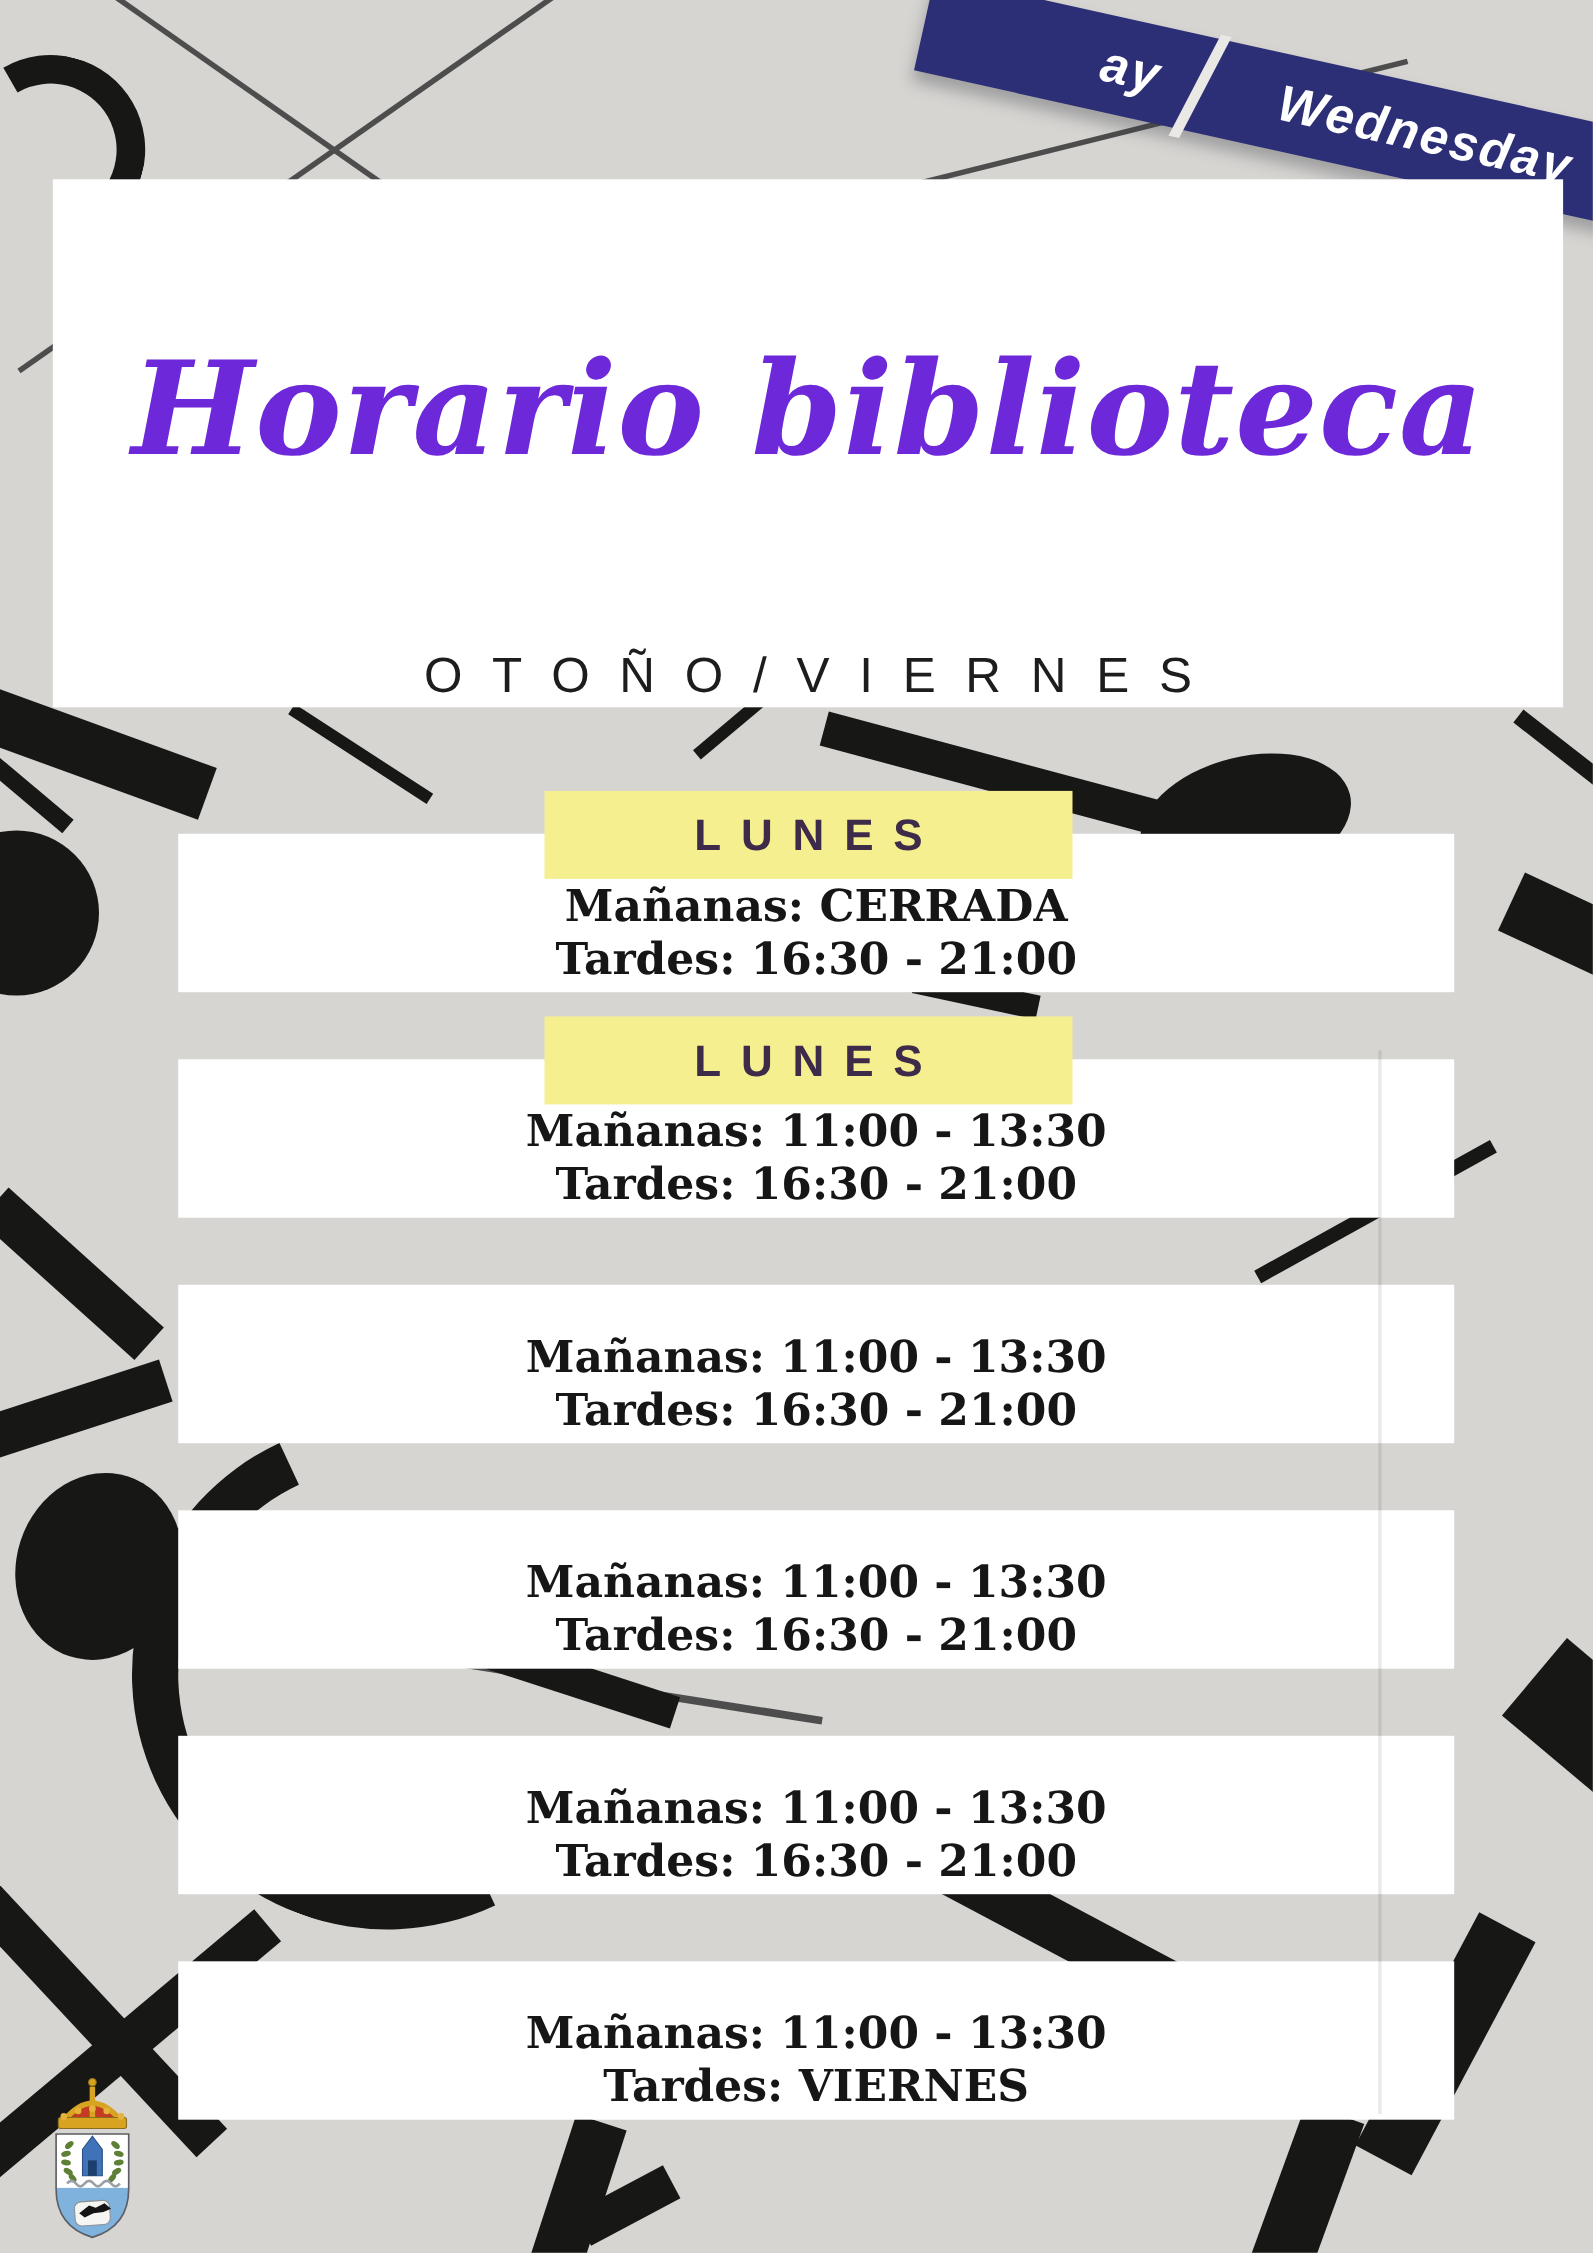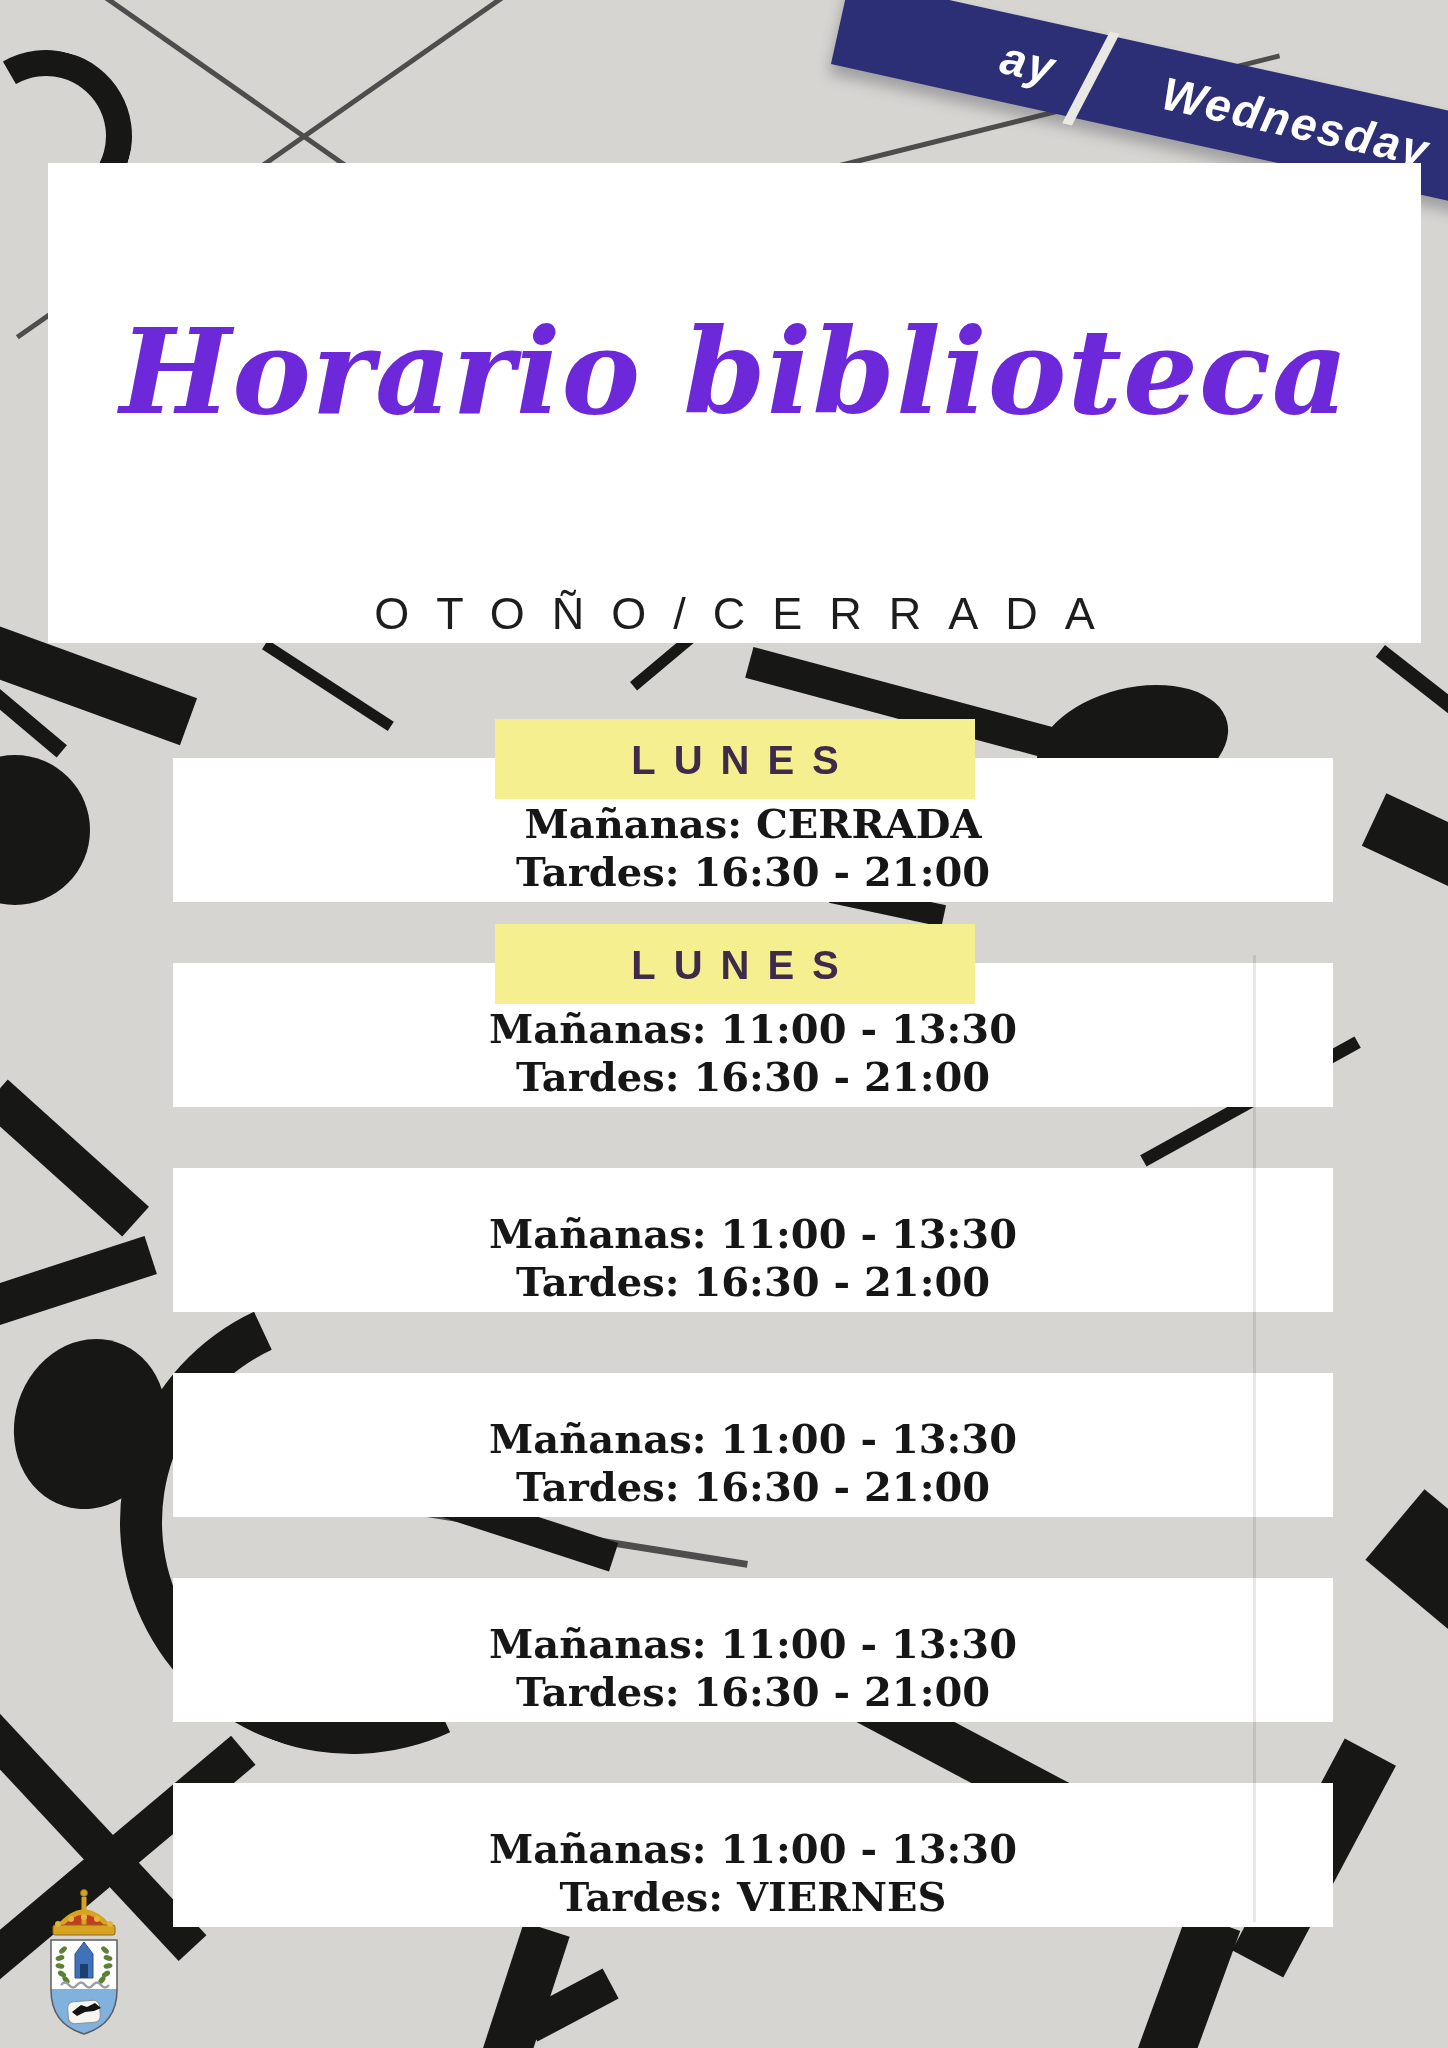--- a/index.html
+++ b/index.html
@@ -43,21 +43,21 @@
   }
   .subtitle{
     position:absolute;left:0;top:425px;width:100%;text-align:center;
     font-size:45px;letter-spacing:27px;text-indent:27px;color:#1d1d1d;
     font-weight:400;
   }
   
   .section{position:absolute;left:0;width:100%;height:205px;}
   .strip{
     position:absolute;left:162px;top:39px;width:1160px;height:144px;
-    background:#fff;z-index:2;margin-left:11px;
+    background:#fff;z-index:2;
   }
   .daybox{
     position:absolute;left:495px;top:0;width:480px;height:80px;
     background:#f5ef90;z-index:4;
   }
   .daylabel{
     width:100%;height:80px;line-height:82px;text-align:center;
     font-weight:bold;font-size:40px;letter-spacing:18px;text-indent:18px;
     color:#3e2b49;
   }
@@ -106,21 +106,21 @@
 <div class="banner" style="background:#2c2f76;">
   <span class="banner-text" style="left:165px;">ay</span>
   <span class="banner-gap"></span>
   <span class="banner-text" style="left:330px;">Wednesday</span>
 </div>
 
 <div class="faintline"></div>
 
 <div class="card">
   <div class="title">Horario biblioteca</div>
-  <div class="subtitle">OTOÑO/CERRADA</div>
+  <div class="subtitle">OTOÑO/VIERNES</div>
 </div>
 
 <div class="section" style="top:719px;">
   <div class="strip">
     <div class="hours">
       <div>Mañanas: CERRADA</div>
       <div>Tardes: 16:30 - 21:00</div>
     </div>
   </div>
   <div class="daybox">

